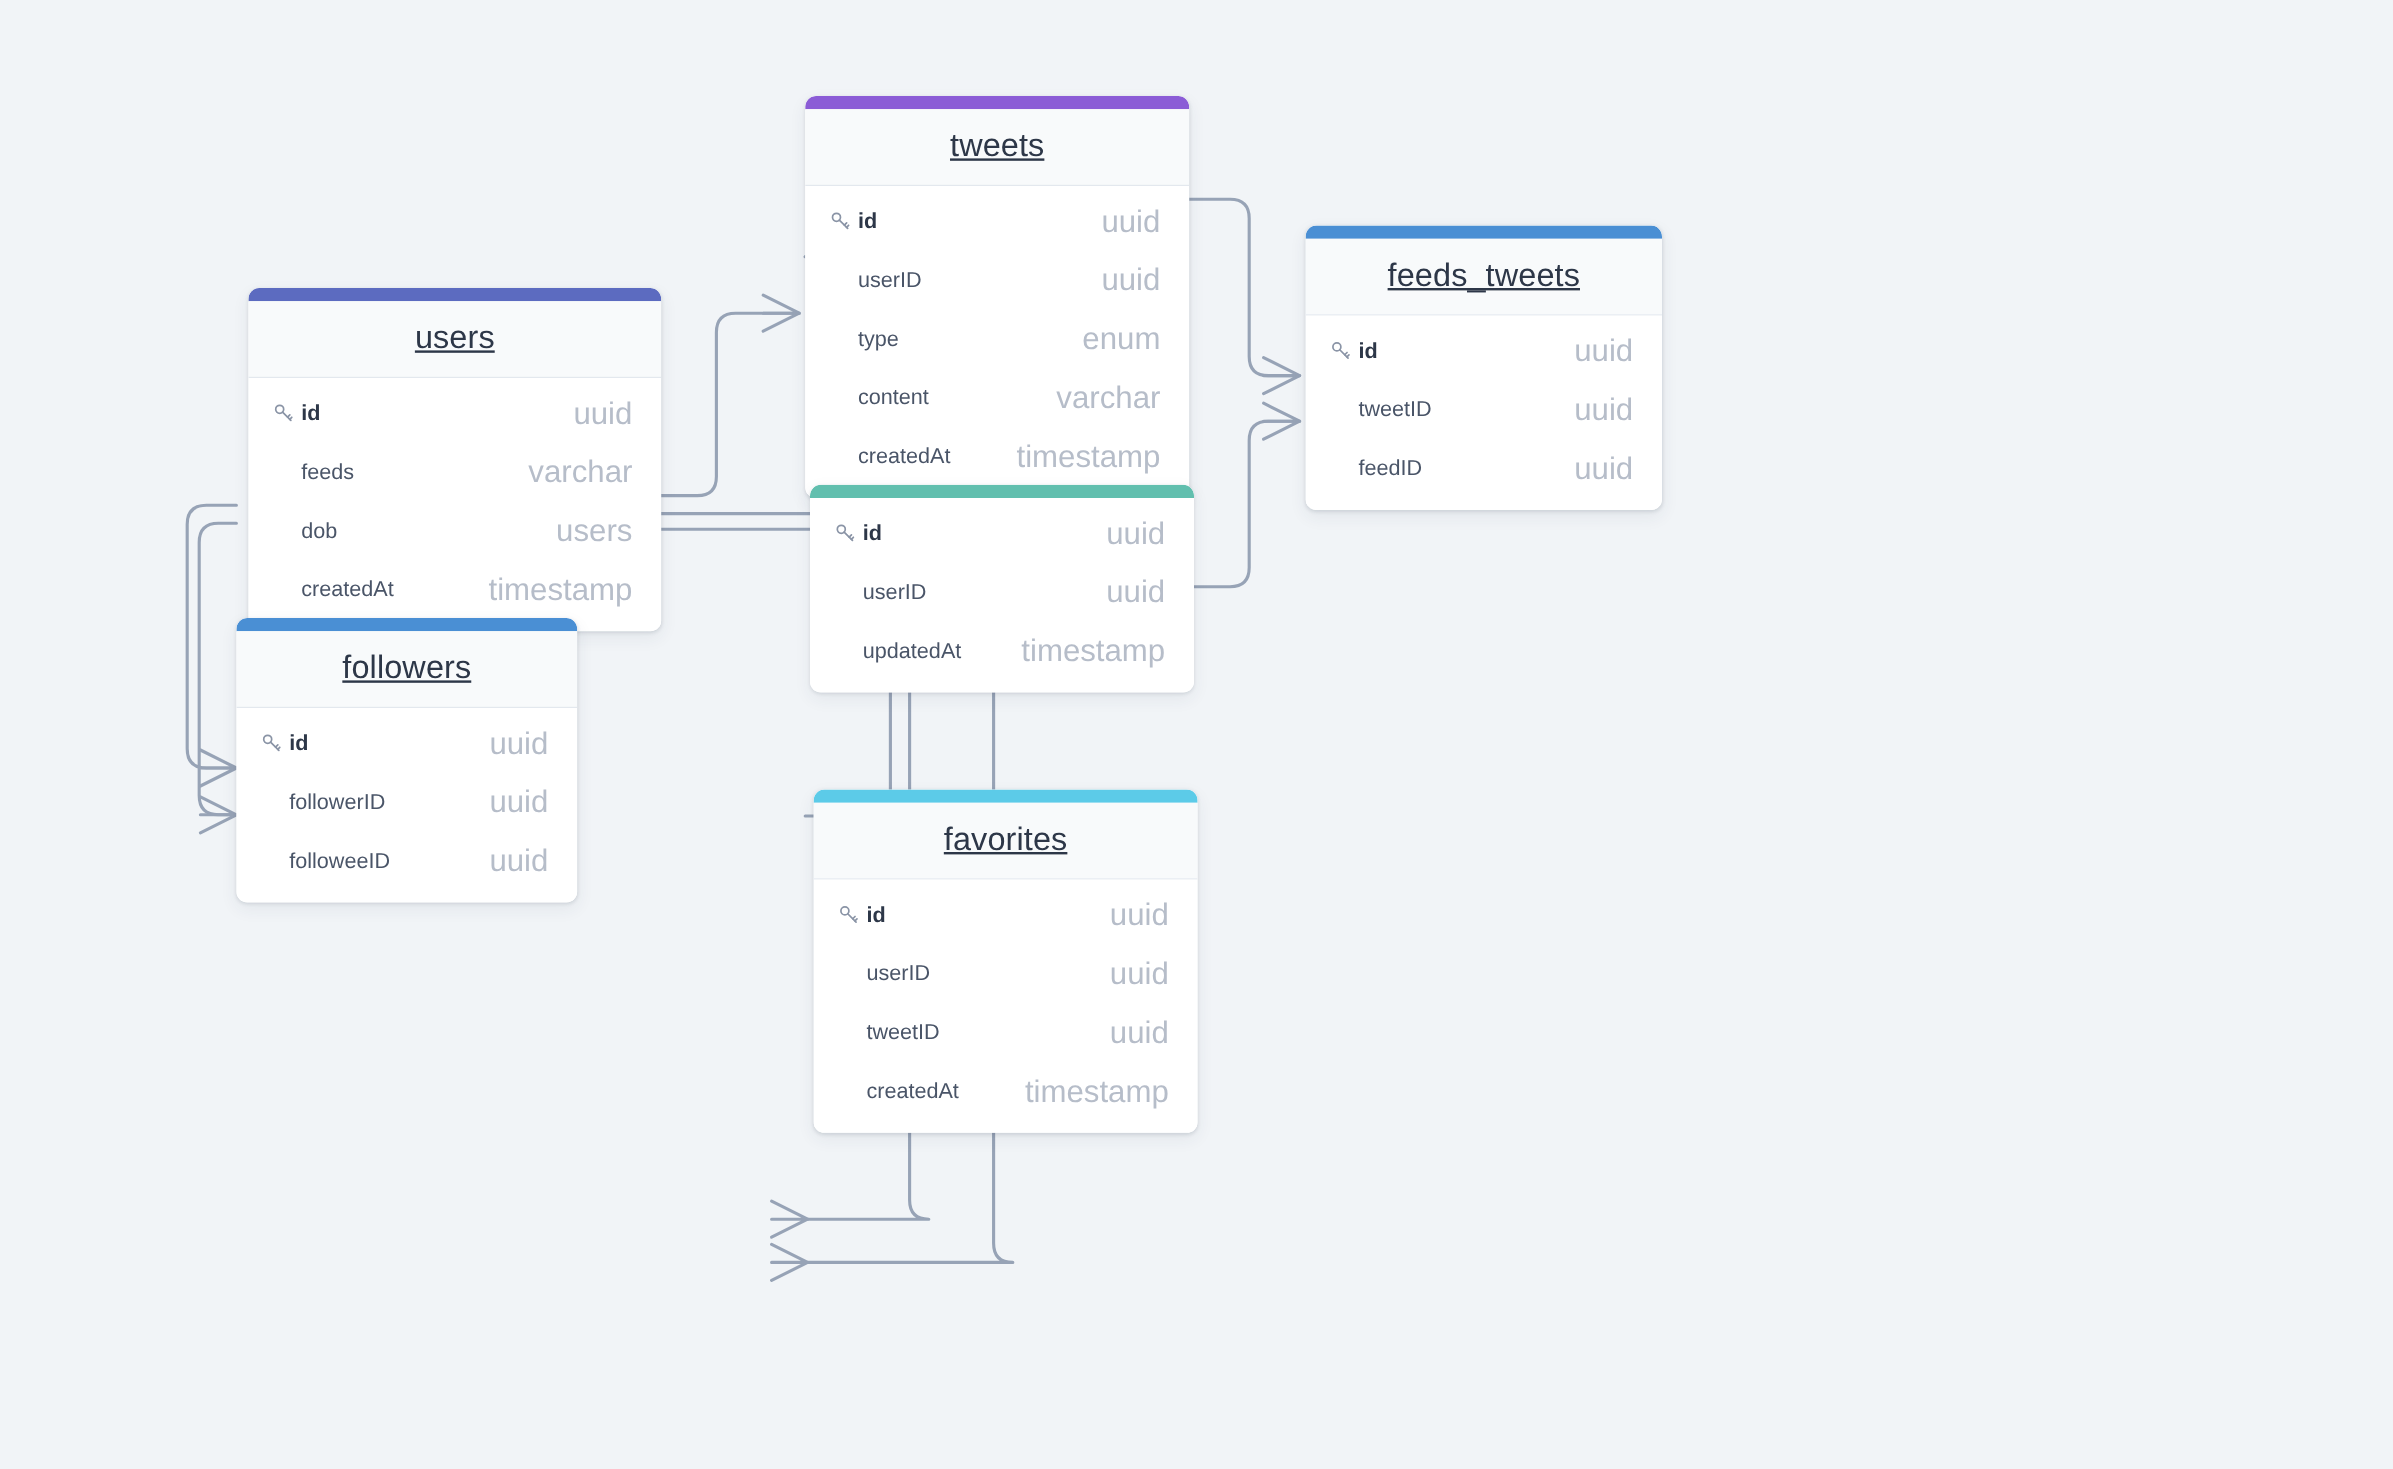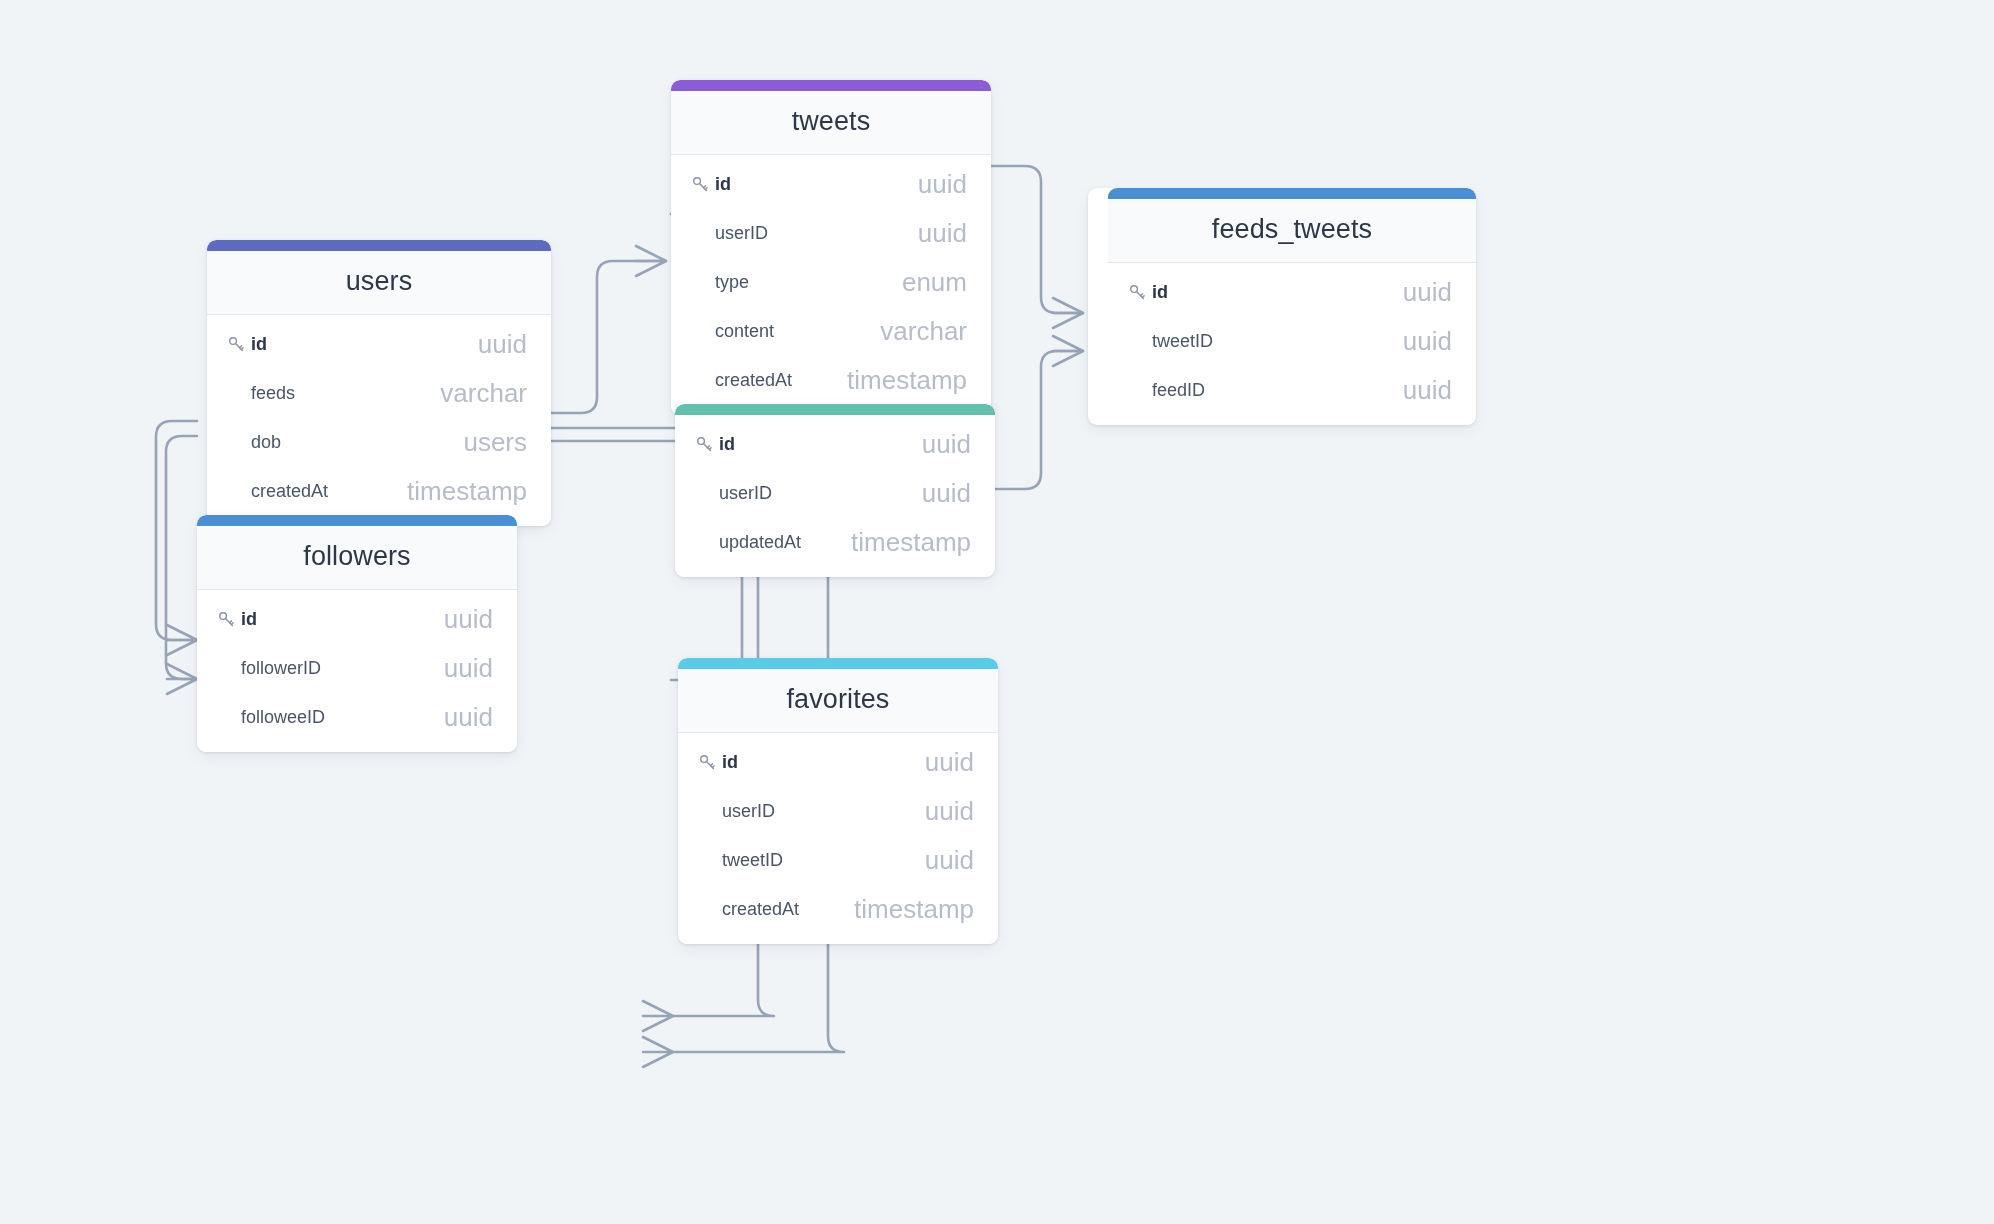--- a/index.html
+++ b/index.html
@@ -41,20 +41,21 @@
   .table-title {
     background: #f8fafb;
     border-bottom: 1px solid #e3e8ee;
     text-align: center;
     color: #2d3748;
     font-size: 27px;
     letter-spacing: .1px;
     padding: 17px 10px 19px 10px;
     line-height: 1;
     white-space: nowrap;
+    text-decoration: underline;
   }
   .fields {
     padding: 5px 0 10px 0;
     background: #ffffff;
   }
   .field-row {
     display: flex;
     align-items: center;
     height: 49px;
     padding: 0 24px 0 20px;
@@ -152,21 +153,21 @@
           <span class="field-name">dob</span>
           <span class="field-type">users</span>
         </div>
         <div class="field-row">
           <span class="field-key empty"></span>
           <span class="field-name">createdAt</span>
           <span class="field-type">timestamp</span>
         </div>
       </div>
     </div>
-    <div class="table-card" style="left: 197px; top: 515px; width: 320px;">
+    <div class="table-card" style="left: 197px; top: 515px; width: 284px;">
       <div class="accent-bar" style="background: rgb(74, 143, 212);"></div>
       <div class="table-title">followers</div>
       <div class="fields">
         <div class="field-row">
           <span class="field-key">
             <svg width="19" height="19" viewBox="0 0 20 20" aria-hidden="true">
               <g fill="none" stroke="#8a94a6" stroke-width="1.5" stroke-linecap="round" stroke-linejoin="round">
                 <circle cx="6.4" cy="6.4" r="3.5"></circle>
                 <path d="M8.9 8.9 L16.2 16.2"></path>
                 <path d="M13.3 13.3 L15.3 11.3"></path>
@@ -286,21 +287,21 @@
           <span class="field-name">tweetID</span>
           <span class="field-type">uuid</span>
         </div>
         <div class="field-row">
           <span class="field-key empty"></span>
           <span class="field-name">createdAt</span>
           <span class="field-type">timestamp</span>
         </div>
       </div>
     </div>
-    <div class="table-card" style="left: 1088px; top: 188px; width: 368px; padding-left: 20px;">
+    <div class="table-card" style="left: 1088px; top: 188px; width: 297px;">
       <div class="accent-bar" style="background: rgb(74, 143, 212);"></div>
       <div class="table-title">feeds_tweets</div>
       <div class="fields">
         <div class="field-row">
           <span class="field-key">
             <svg width="19" height="19" viewBox="0 0 20 20" aria-hidden="true">
               <g fill="none" stroke="#8a94a6" stroke-width="1.5" stroke-linecap="round" stroke-linejoin="round">
                 <circle cx="6.4" cy="6.4" r="3.5"></circle>
                 <path d="M8.9 8.9 L16.2 16.2"></path>
                 <path d="M13.3 13.3 L15.3 11.3"></path>

